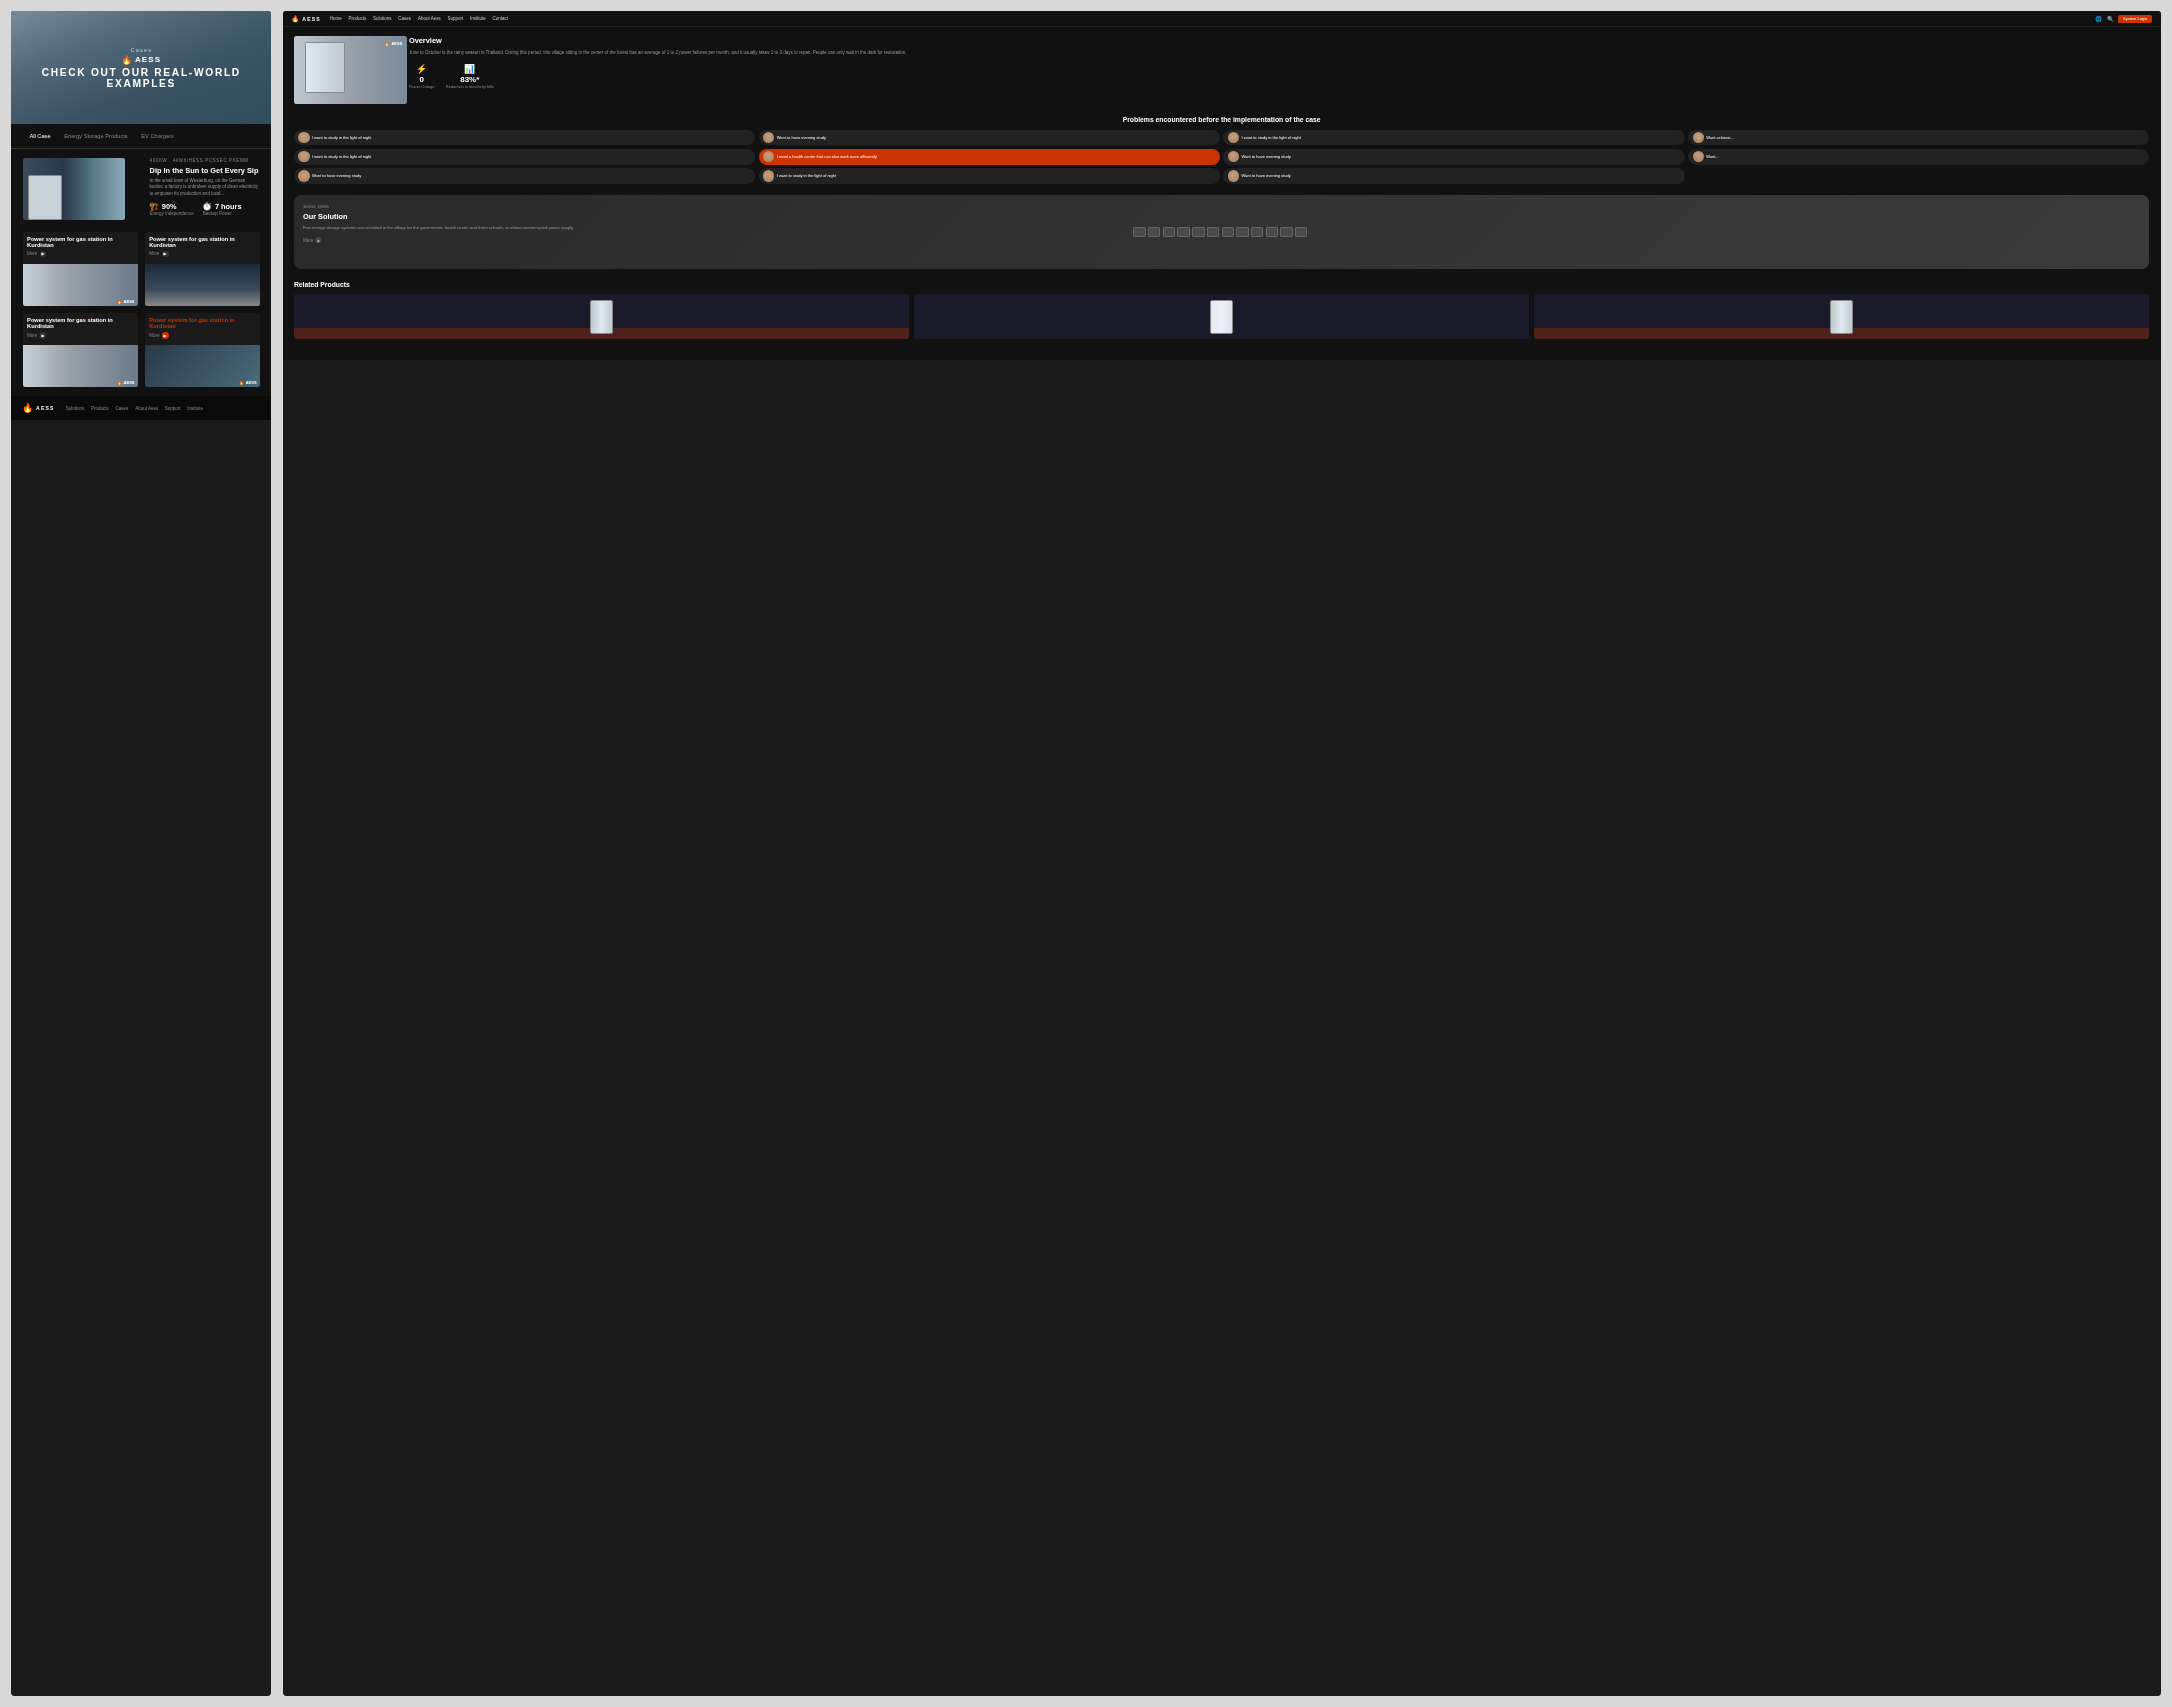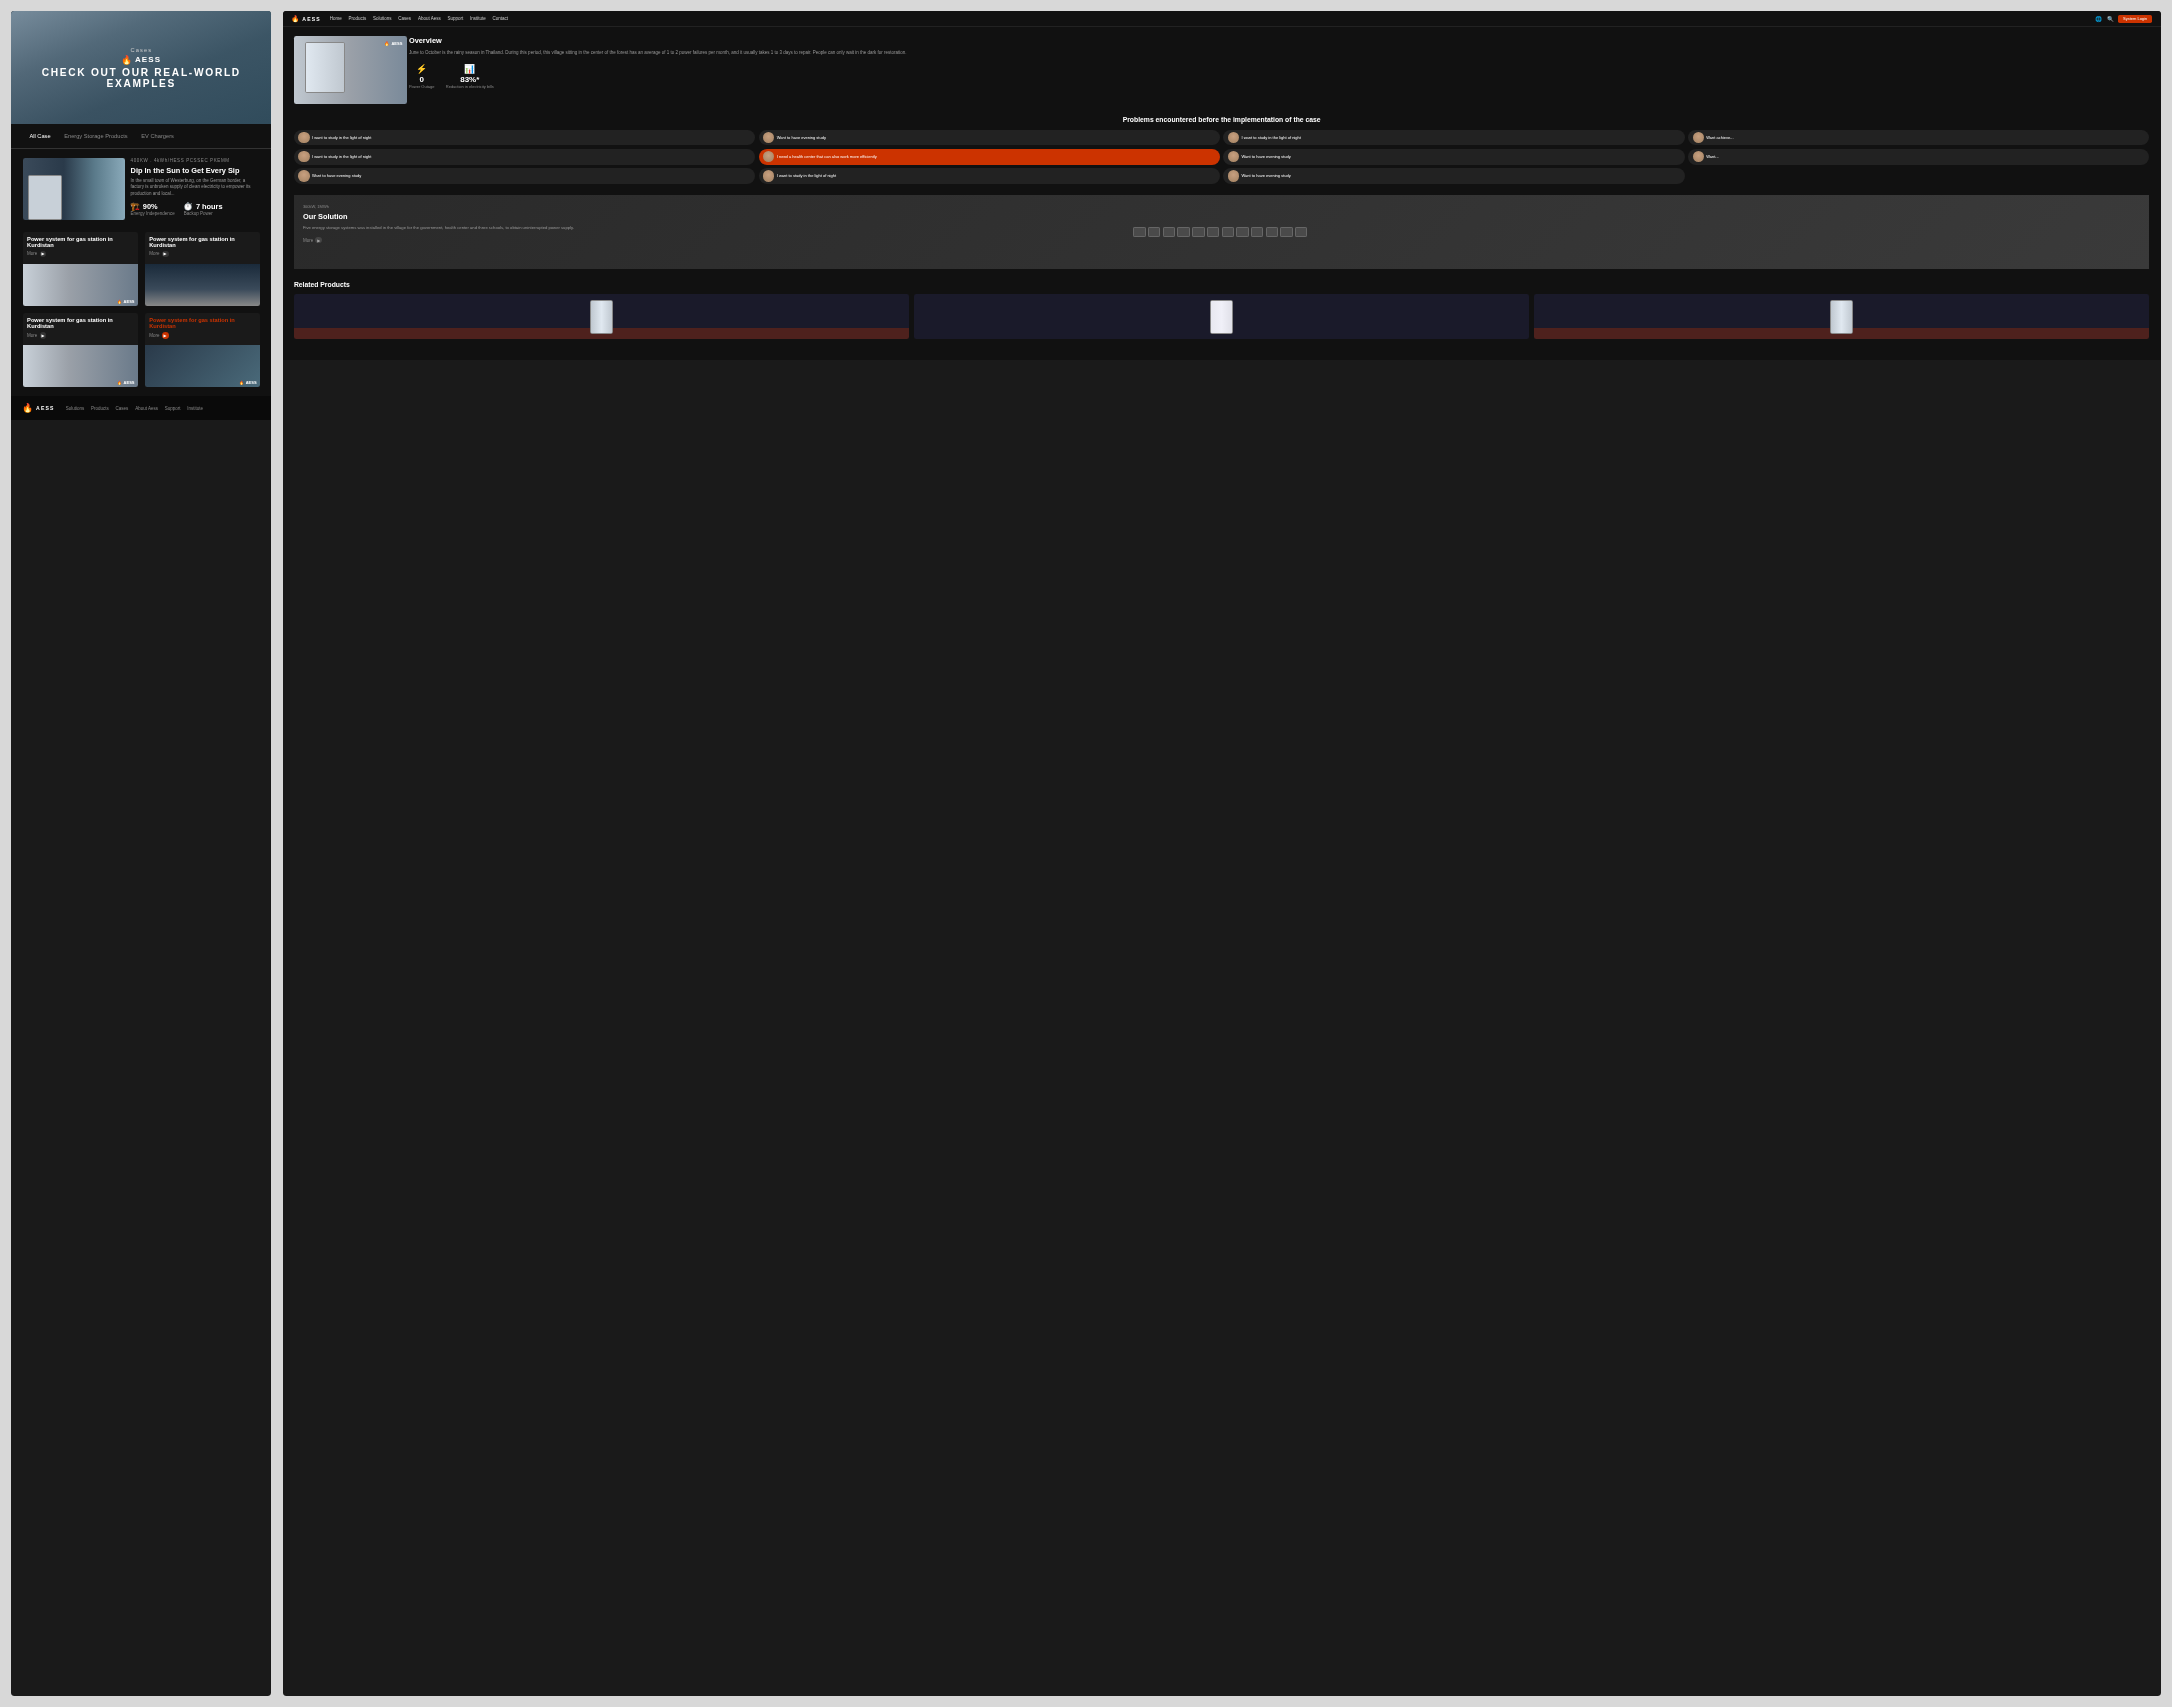--- a/index.html
+++ b/index.html
@@ -104,21 +104,21 @@
 
     
     .cases-area {
       padding: 9px 11.3px;
       background: #111;
     }
 
     
     .featured-case {
       display: flex;
-      gap: 6px;
+      gap: 25px;
       margin-bottom: 11.3px;
     }
 
     .featured-img {
       width: 102px;
       height: 62px;
       background: linear-gradient(135deg, #2a3a4a, #4a6a7a);
       border-radius: 2.3px;
       flex-shrink: 0;
       position: relative;
@@ -661,21 +661,21 @@
 
     .problem-text {
       color: white;
       font-size: 4px;
       line-height: 1.3;
     }
 
     
     .solution-section {
       background: linear-gradient(135deg, #2a2a2a 0%, #3a3a3a 100%);
-      border-radius: 0;
+      border-radius: 7px;
       padding: 9px;
       margin-bottom: 11.3px;
       position: relative;
       overflow: hidden;
       min-height: 74px;
     }
 
     .solution-bg-units {
       position: absolute;
       right: 0;

